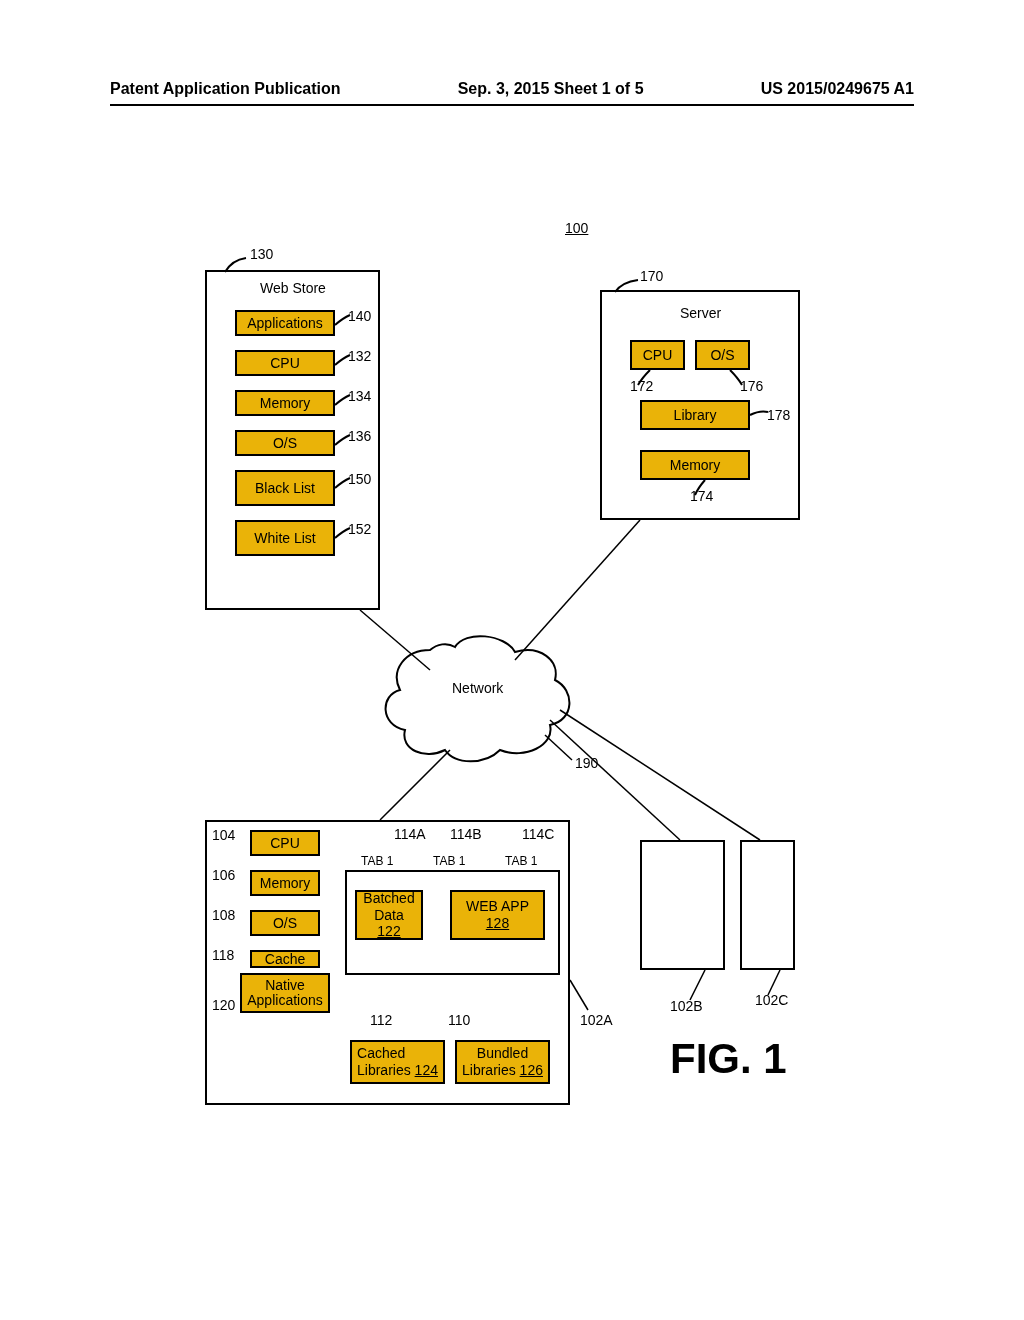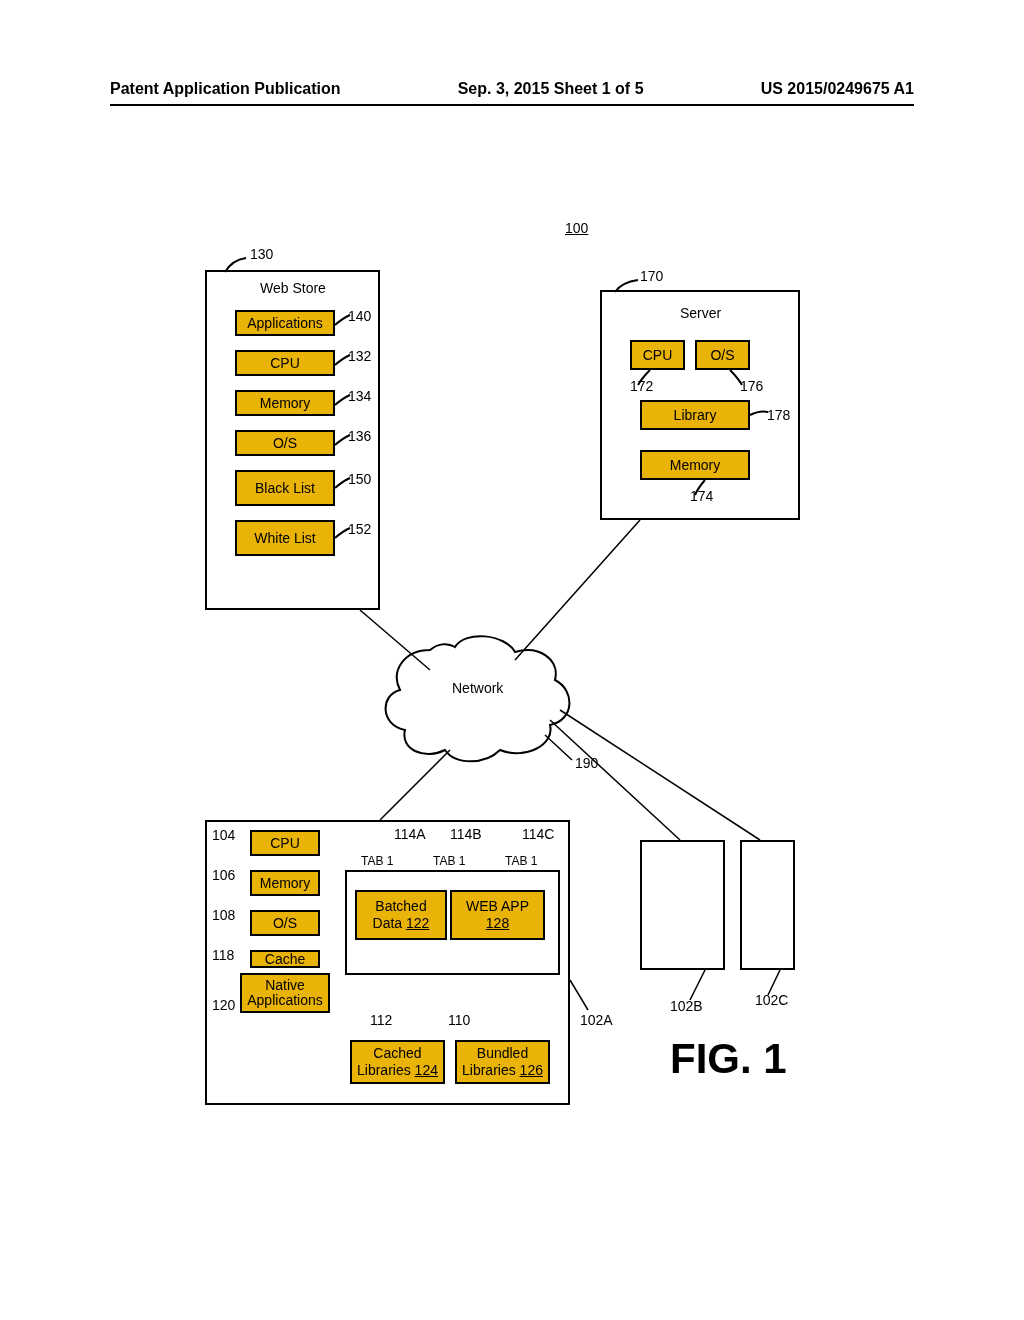--- a/index.html
+++ b/index.html
@@ -250,32 +250,32 @@
   <span class="txt" style="left:211px; top:674px; font-size:12px;">TAB 1</span>
   <span class="txt" style="left:283px; top:674px; font-size:12px;">TAB 1</span>
   <span class="txt" style="left:355px; top:674px; font-size:12px;">TAB 1</span>
 
   <span class="txt" style="left:244px; top:646px;">114A</span>
   <span class="txt" style="left:300px; top:646px;">114B</span>
   <span class="txt" style="left:372px; top:646px;">114C</span>
 
   <div class="box" style="left:195px; top:690px; width:215px; height:105px;"></div>
 
-  <div class="label-box" style="left:205px; top:710px; width:92px; height:50px; flex-direction:column; line-height:1.2;">
+  <div class="label-box" style="left:205px; top:710px; width:68px; height:50px; flex-direction:column; line-height:1.2;">
     <span style="white-space:pre-line; text-align:center;">Batched<br>Data <span class="underline">122</span></span>
   </div>
   <div class="label-box" style="left:300px; top:710px; width:95px; height:50px; flex-direction:column; line-height:1.2;">
     <span style="text-align:center;">WEB APP<br><span class="underline">128</span></span>
   </div>
 
   <span class="txt" style="left:220px; top:832px;">112</span>
   <span class="txt" style="left:298px; top:832px;">110</span>
 
   <div class="label-box" style="left:200px; top:860px; width:95px; height:44px; line-height:1.2;">
-    <span style="text-align:center;">Cached<br>Libraries <span class="underline">124</span></span>
+    <span style="">Cached<br>Libraries <span class="underline">124</span></span>
   </div>
   <div class="label-box" style="left:305px; top:860px; width:95px; height:44px; line-height:1.2;">
     <span style="text-align:center;">Bundled<br>Libraries <span class="underline">126</span></span>
   </div>
 
   <div class="box" style="left:490px; top:660px; width:85px; height:130px;"></div>
   <div class="box" style="left:590px; top:660px; width:55px; height:130px;"></div>
 
   <span class="txt" style="left:430px; top:832px;">102A</span>
   <span class="txt" style="left:520px; top:818px;">102B</span>

